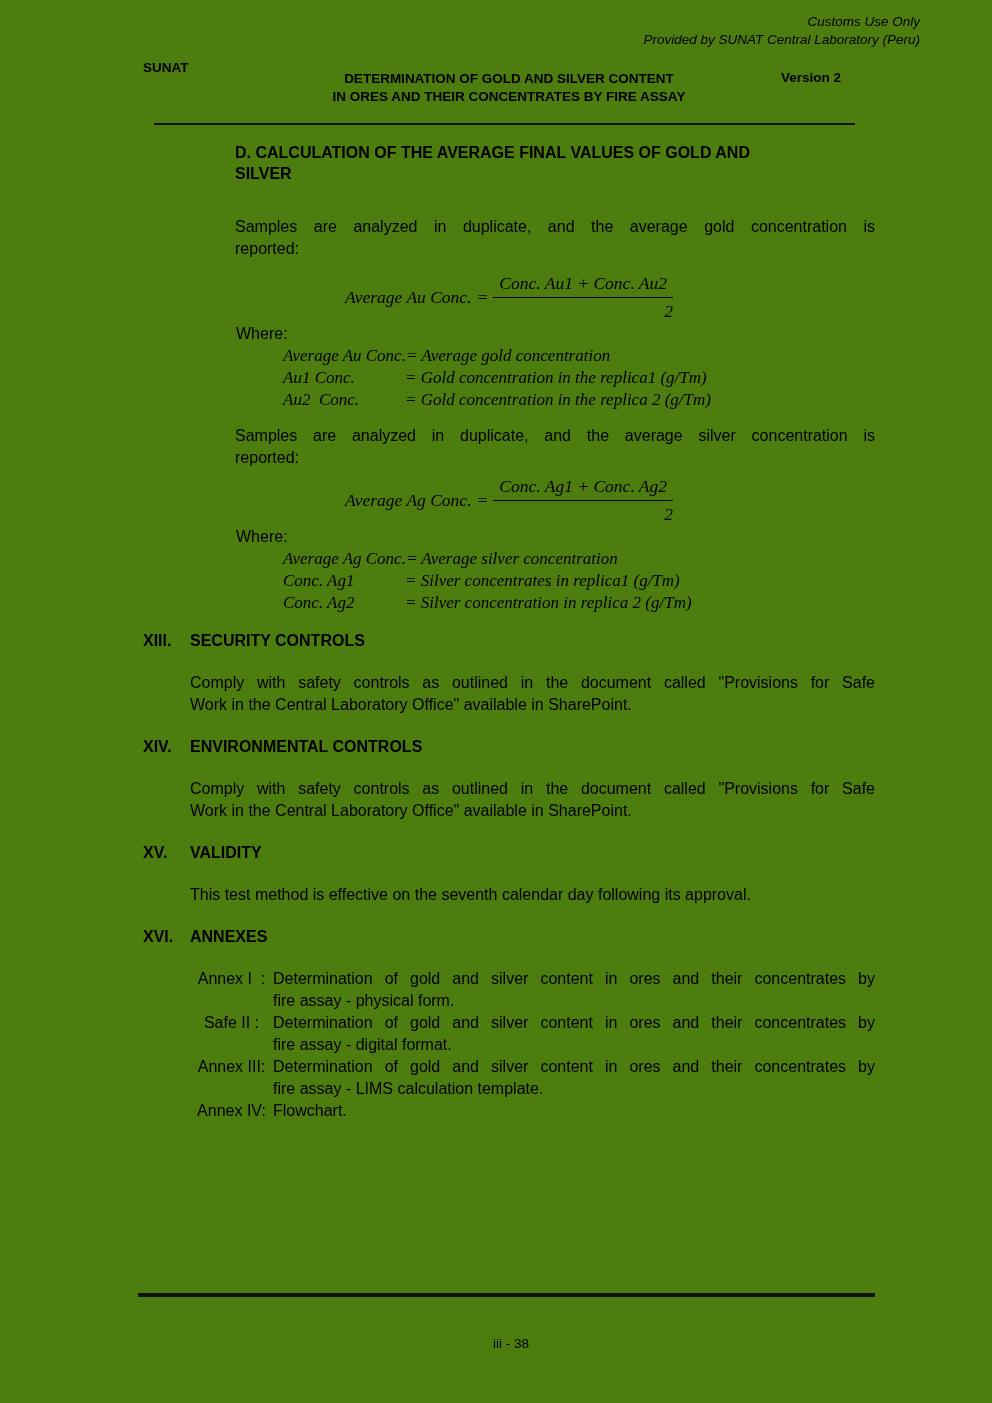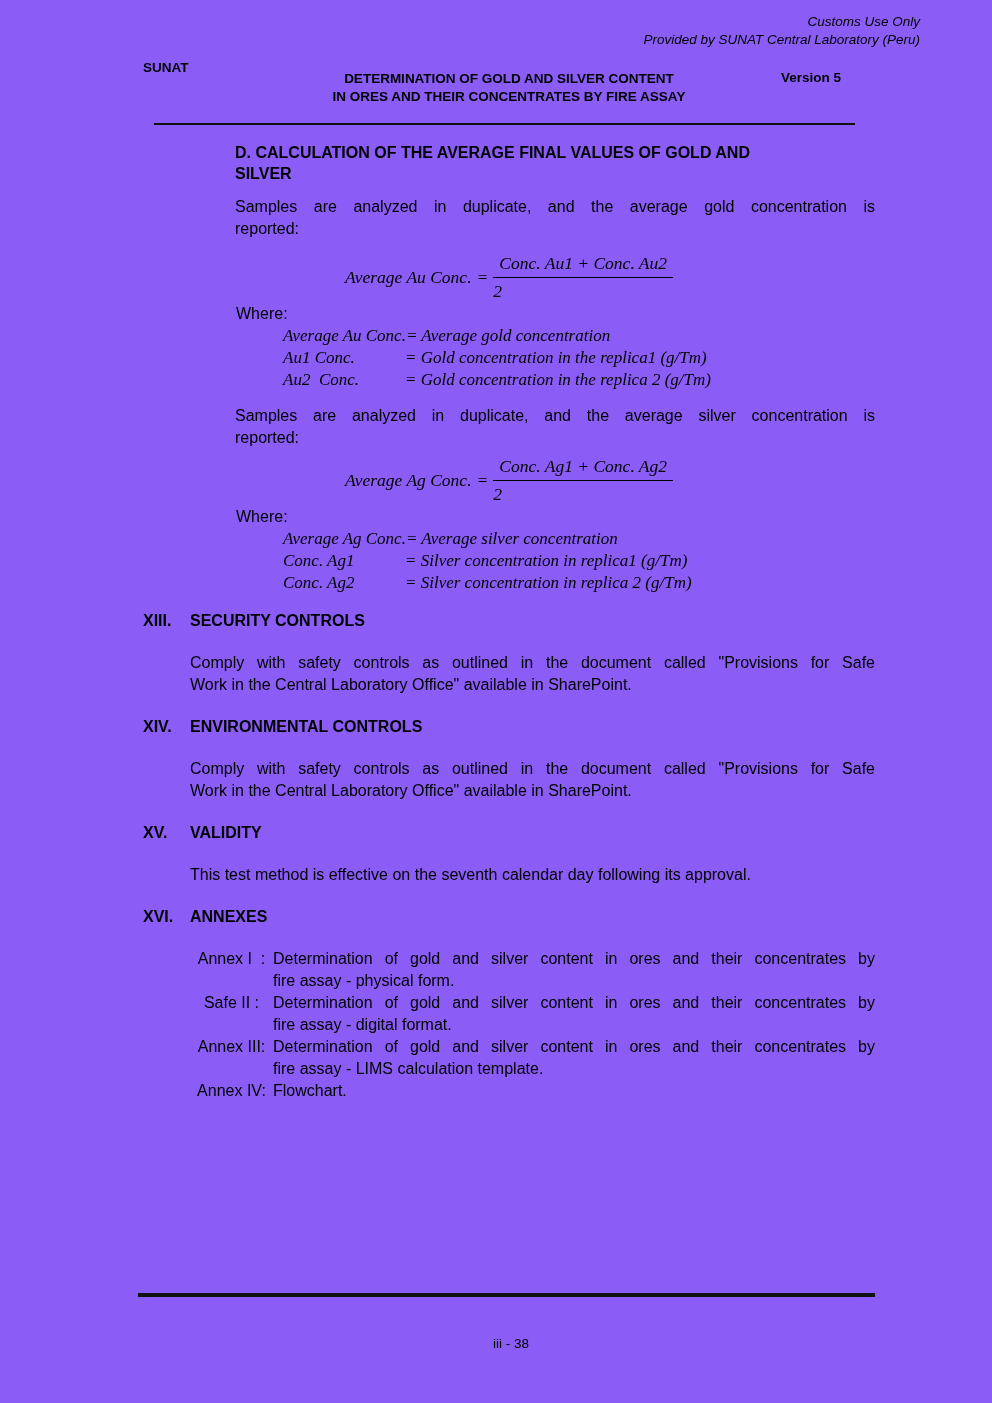--- a/index.html
+++ b/index.html
@@ -1,20 +1,20 @@
 <!DOCTYPE html>
 <html><head>
 <meta charset="utf-8">
 <style>
   html, body { margin:0; padding:0; background:#ffffff; }
   .page {
     position: relative;
     width: 992px;
     height: 1403px;
-    background: #8b5cf6;
+    background: #4d7c0f;
     color: #000;
     font-family: "Liberation Sans", sans-serif;
     overflow: hidden;
   }
   
   .topnote {
     position: absolute;
     top: 13px; right: 72px;
     text-align: right;
     font-style: italic;
@@ -26,36 +26,36 @@
   .hdr-title { position:absolute; top:70px; left:143px; width:732px; text-align:center;
                font-weight:bold; font-size:13.5px; line-height:17.5px; }
   .hdr-version { position:absolute; top:70px; left:781px; font-weight:bold; font-size:13.5px; }
   .hdr-rule  { position:absolute; top:123px; left:154px; width:701px; height:2px; background:#111; }
 
   
   .content { position:absolute; top:142px; left:143px; width:732px; font-size:16px; line-height:22px; }
 
   .d-heading { margin-left:92px; width:640px; font-weight:bold; line-height:21px; }
   .para      { margin-left:92px; width:640px; }
-  .mt16 { margin-top:12px; }
+  .mt16 { margin-top:32px; }
   .mt14 { margin-top:14px; }
   .jline { text-align:justify; text-align-last:justify; -moz-text-align-last:justify; }
 
   
   .formula {
     margin-top:12px;
     width:100%;
     display:flex; justify-content:center; align-items:center;
     font-family:"Liberation Serif", serif;
     font-style:italic;
     font-size:17.5px;
     line-height:22px;
   }
   .f-eq { margin:0 5px; }
-  .frac { display:inline-flex; flex-direction:column; align-items:flex-start; }
+  .frac { display:inline-flex; flex-direction:column; align-items:flex-end; }
   .frac .num { border-bottom:1.6px solid #000; padding:0 6px 3px 6px; }
   .frac .den { padding-top:2px; }
 
   .where { margin-left:93px; margin-top:1px; }
   .defs  { margin-left:140px; font-family:"Liberation Serif", serif; font-style:italic; font-size:17px; }
   .def-row { display:flex; }
   .def-term { flex:none; min-width:122px; white-space:pre; }
   .def-text { white-space:pre; }
 
   
@@ -83,21 +83,21 @@
   <div class="topnote">
     <div>Customs Use Only</div>
     <div>Provided by SUNAT Central Laboratory (Peru)</div>
   </div>
 
   <div class="hdr-org">SUNAT</div>
   <div class="hdr-title">
     <div>DETERMINATION OF GOLD AND SILVER CONTENT</div>
     <div>IN ORES AND THEIR CONCENTRATES BY FIRE ASSAY</div>
   </div>
-  <div class="hdr-version">Version 5</div>
+  <div class="hdr-version">Version 2</div>
   <div class="hdr-rule"></div>
 
   <div class="content">
 
     <div class="d-heading">
       <div>D. CALCULATION OF THE AVERAGE FINAL VALUES OF GOLD AND</div>
       <div>SILVER</div>
     </div>
 
     <div class="para mt16">
@@ -145,21 +145,21 @@
     </div>
 
     <div class="where">Where:</div>
     <div class="defs">
       <div class="def-row">
         <span class="def-term">Average Ag Conc.</span>
         <span class="def-text">= Average silver concentration</span>
       </div>
       <div class="def-row">
         <span class="def-term">Conc. Ag1</span>
-        <span class="def-text">= Silver concentration in replica1 (g/Tm)</span>
+        <span class="def-text">= Silver concentrates in replica1 (g/Tm)</span>
       </div>
       <div class="def-row">
         <span class="def-term">Conc. Ag2</span>
         <span class="def-text">= Silver concentration in replica 2 (g/Tm)</span>
       </div>
     </div>
 
     <div class="sec-heading" style="margin-top:16px;">
       <span class="sec-num">XIII.</span>
       <span>SECURITY CONTROLS</span>

